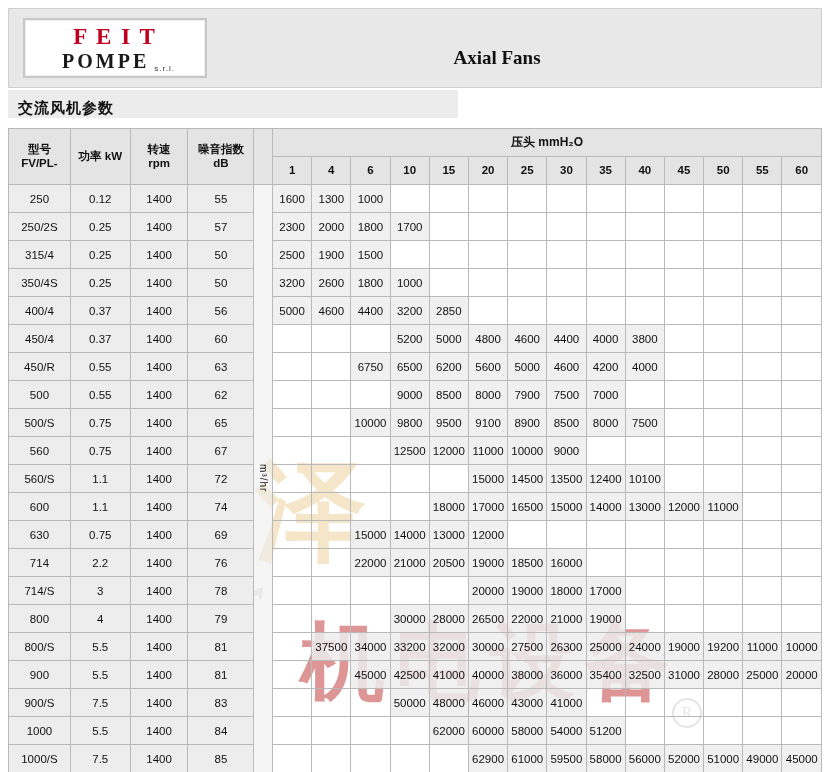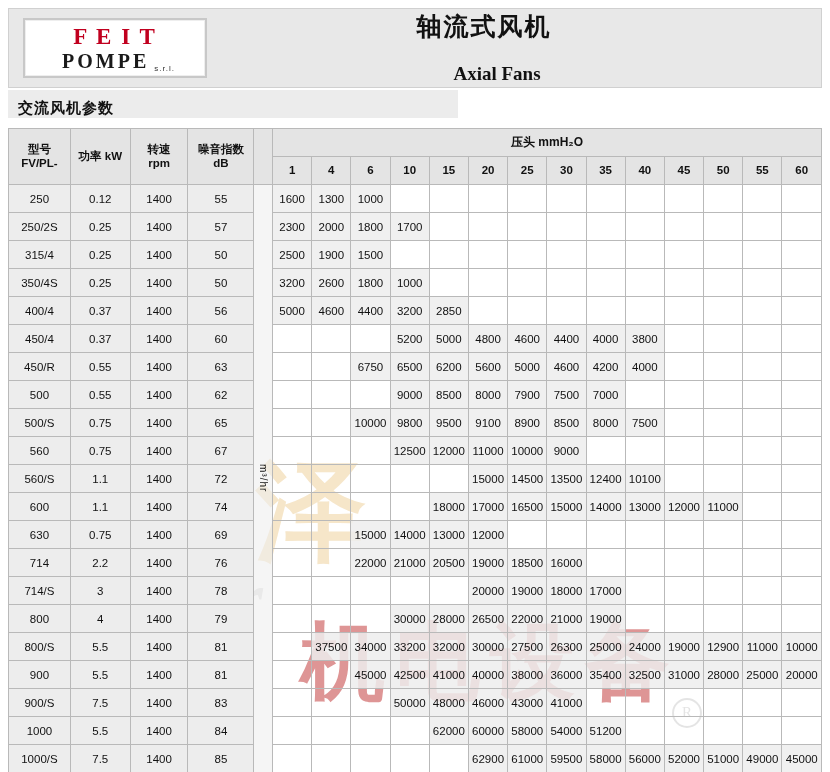--- a/index.html
+++ b/index.html
@@ -187,21 +187,20 @@
     <div class="logo-box">
       <div class="logo-top">
         <span class="logo-feit">F E I T</span>
       </div>
       <div class="logo-row2">
         <span class="logo-pompe">POMPE</span>
         <span class="logo-srl">s.r.l.</span>
       </div>
     </div>
     <div class="title-wrap">
-      <div class="title-cn">轴流式风机</div>
       <div class="title-en">Axial Fans</div>
     </div>
   </div>
 
   <div class="section-bar">
     <span>交流风机参数</span>
   </div>
 
   <div class="watermark">
     <div class="wm-mark"></div>
@@ -602,21 +601,21 @@
             <td class="val">37500</td>
             <td class="val">34000</td>
             <td class="val">33200</td>
             <td class="val">32000</td>
             <td class="val">30000</td>
             <td class="val">27500</td>
             <td class="val">26300</td>
             <td class="val">25000</td>
             <td class="val">24000</td>
             <td class="val">19000</td>
-            <td class="val">12900</td>
+            <td class="val">19200</td>
             <td class="val">11000</td>
             <td class="val">10000</td>
           </tr>
           <tr>
             <td class="model">900</td>
             <td class="kw">5.5</td>
             <td class="rpm">1400</td>
             <td class="db">81</td>
             <td class="empty"></td>
             <td class="empty"></td>

